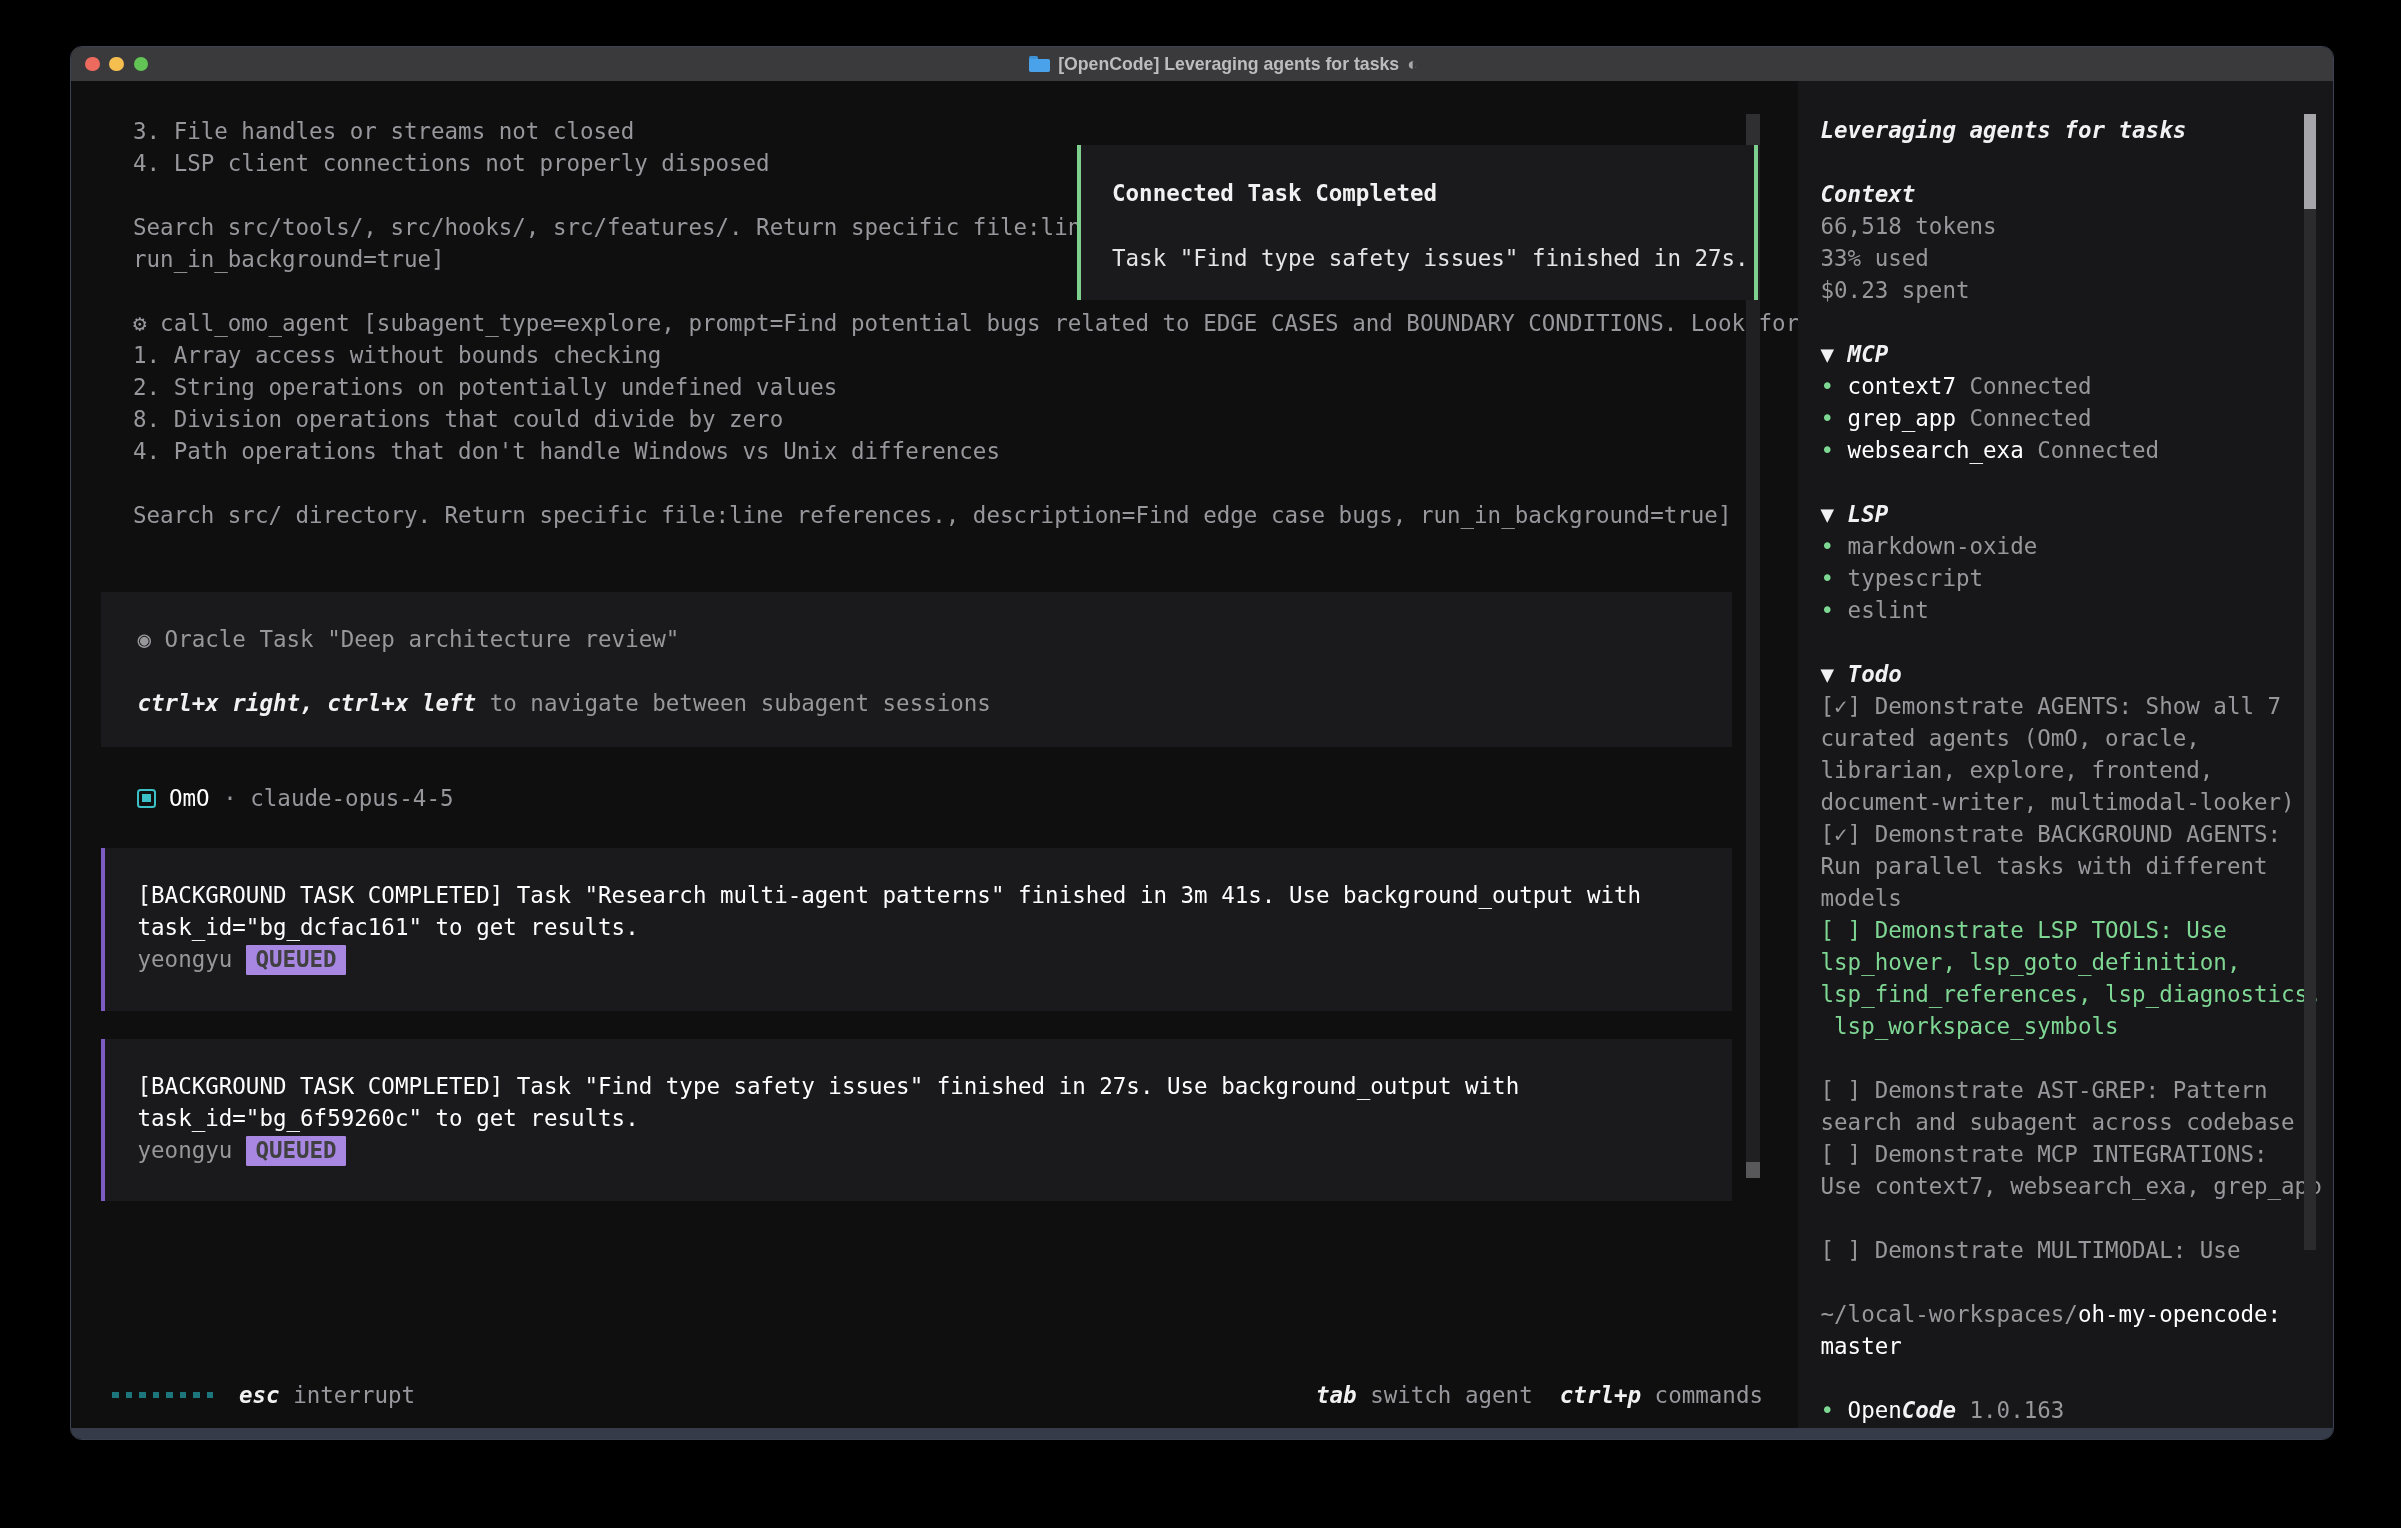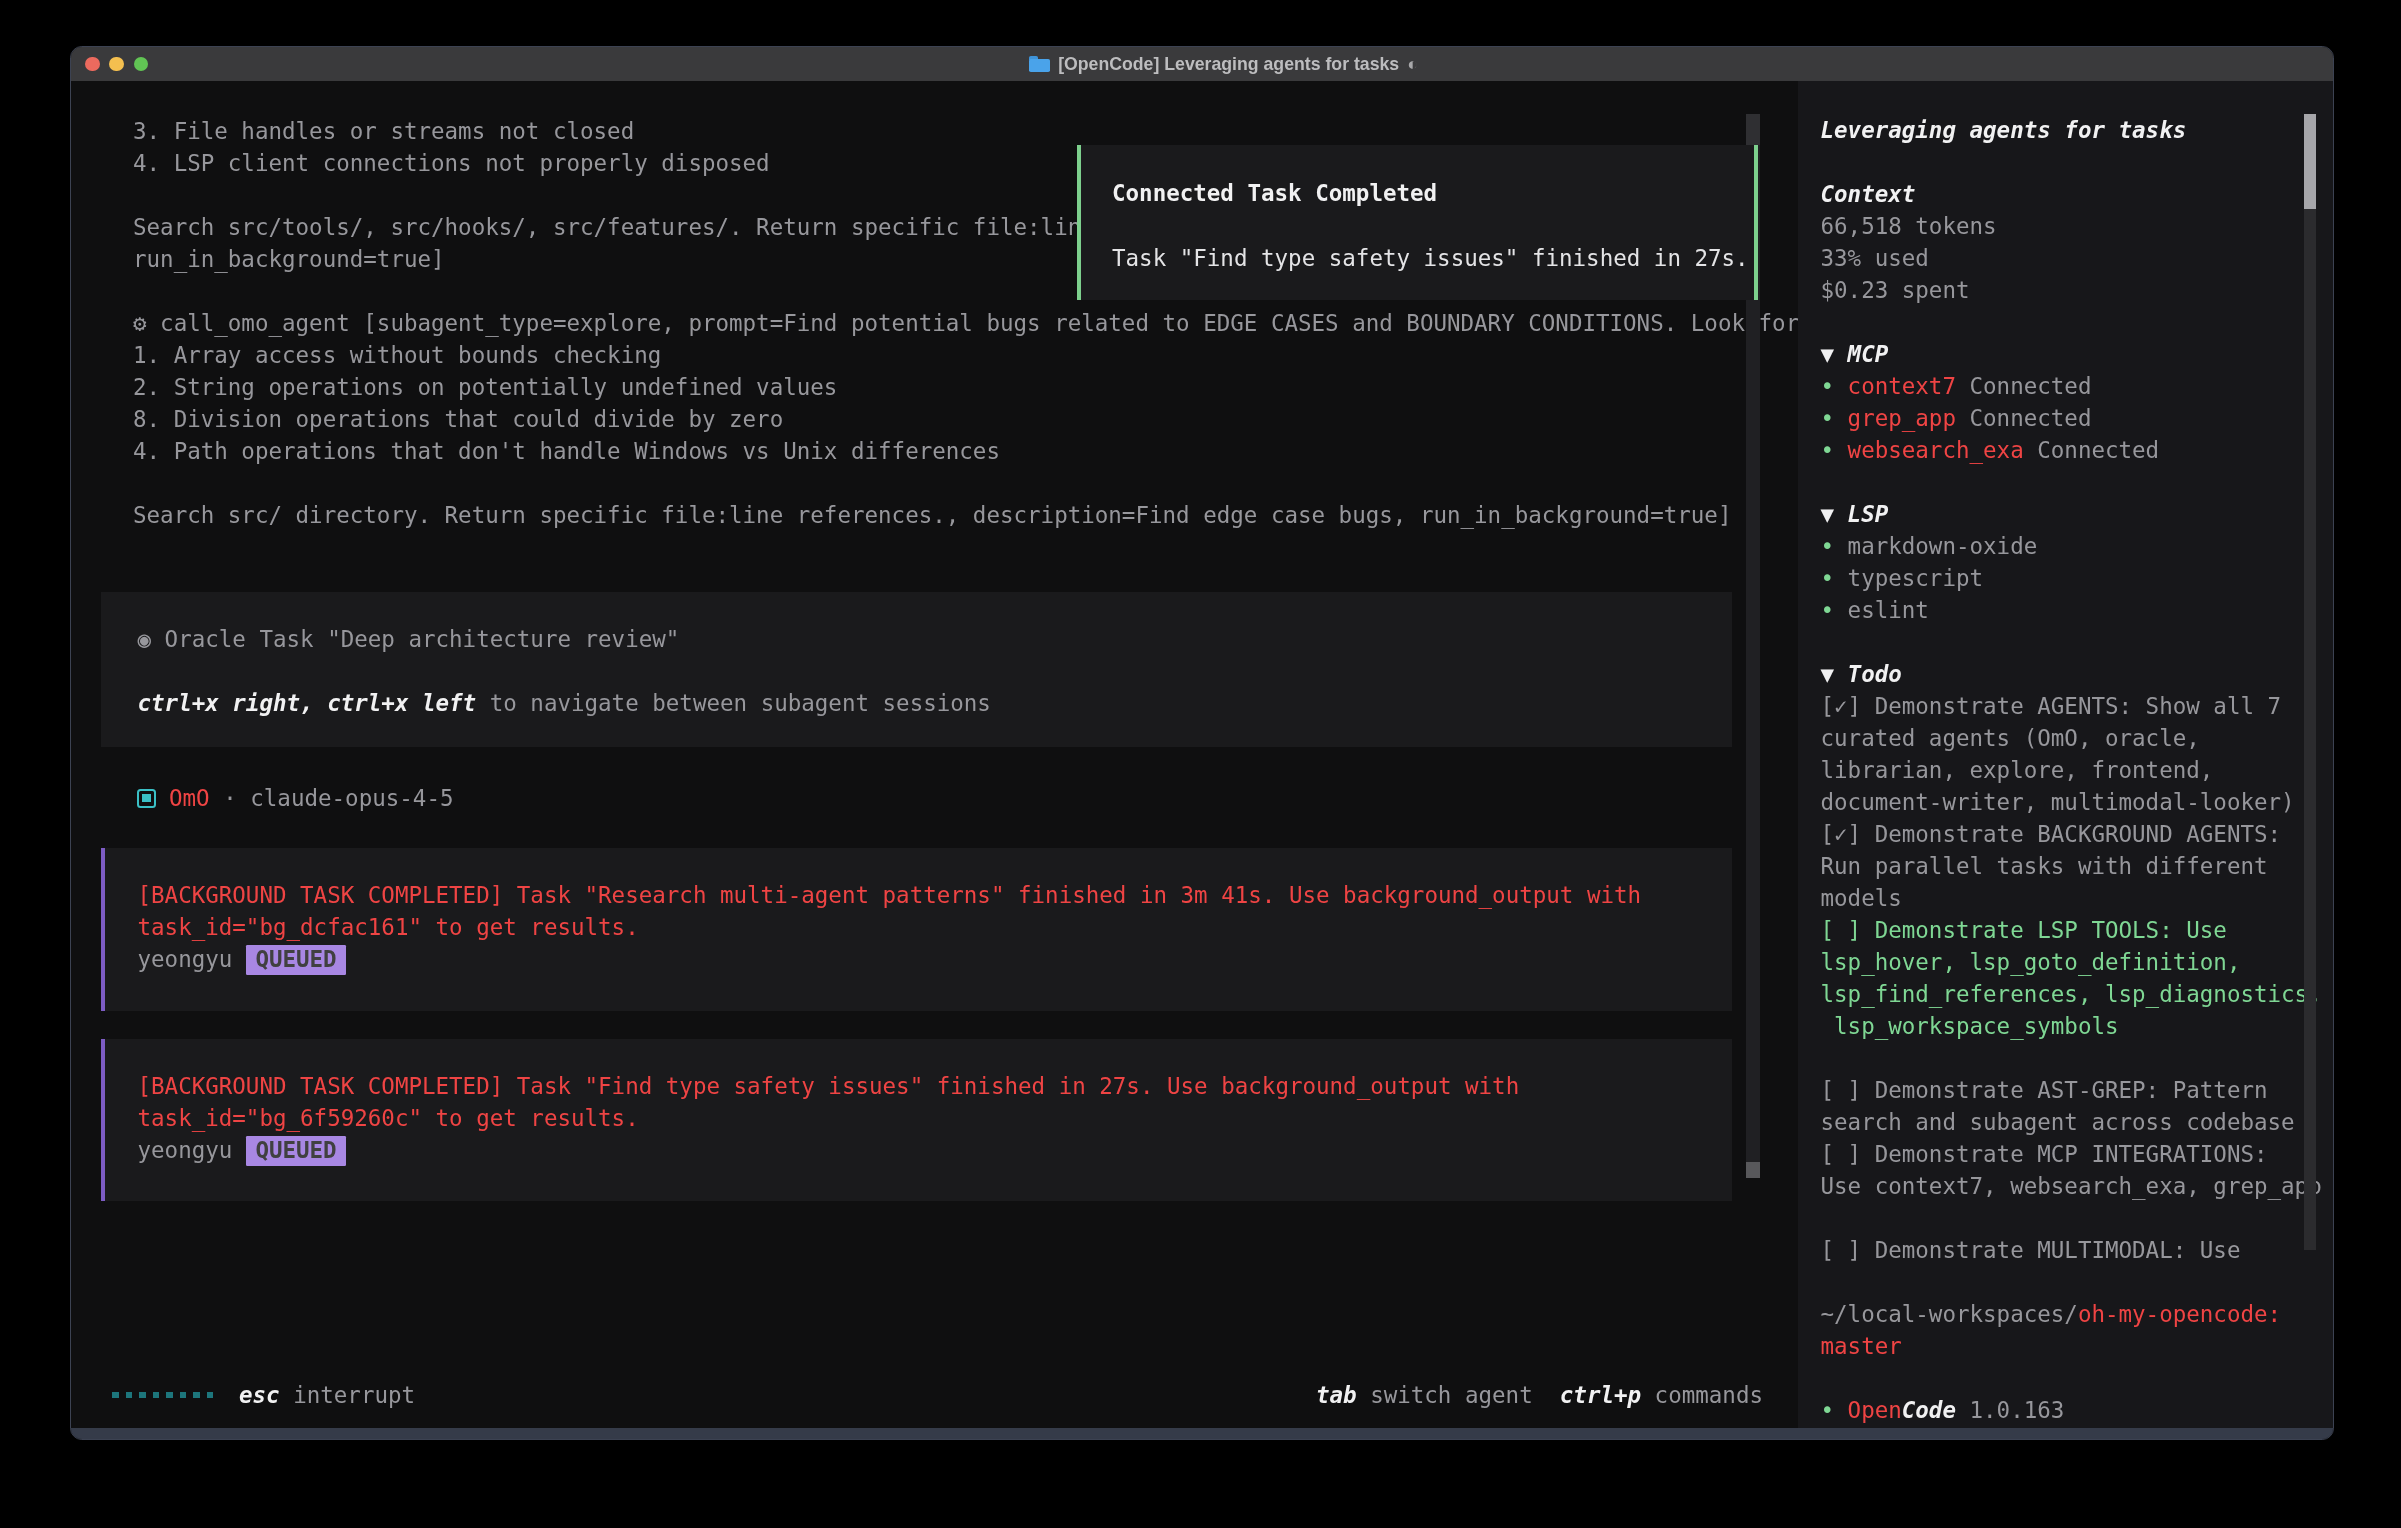--- a/index.html
+++ b/index.html
@@ -16,21 +16,21 @@
   .win-title{display:flex;align-items:center;gap:8.3px;color:#bdbdbf;
     font:bold 17.7px "Liberation Sans",sans-serif;padding-left:43px;}
   .folder-icon{display:inline-block;width:21px;height:16.5px;position:relative;}
   .folder-icon .tab{position:absolute;left:0;top:0;width:9.5px;height:4.7px;background:#3e93d8;border-radius:1.8px 1.8px 0 0;}
   .folder-icon .body{position:absolute;left:0;top:3px;width:21px;height:13.6px;background:#4aa3ea;border-radius:1.8px;}
   .title-suffix{color:#a8a8aa;font-weight:normal;}
 
   .content{position:absolute;left:0;top:34px;width:100%;height:950px;}
   .term{font-family:"DejaVu Sans Mono","Liberation Mono",monospace;font-size:22.5px;}
   .tline{height:32px;line-height:32px;white-space:pre;}
-  .s-w{color:#ef4444;}
+  .s-w{color:#ffffff;}
   .s-b{color:#f1f1f2;font-weight:bold;font-style:italic;}
   .s-g{color:#97979c;}
   .s-gr{color:#7fd794;}
   .s-tl{color:#3ac0c6;}
   .s-badge{display:inline-block;background:#a887e3;color:#404040;font-weight:bold;
     padding:0 9.5px;height:29.5px;line-height:29.5px;border-radius:1.2px;}
 
   .main-pane{position:absolute;left:0;top:0;width:1727px;height:1347px;background:#0f0f10;}
   .output{position:absolute;left:62px;top:34px;}
 

